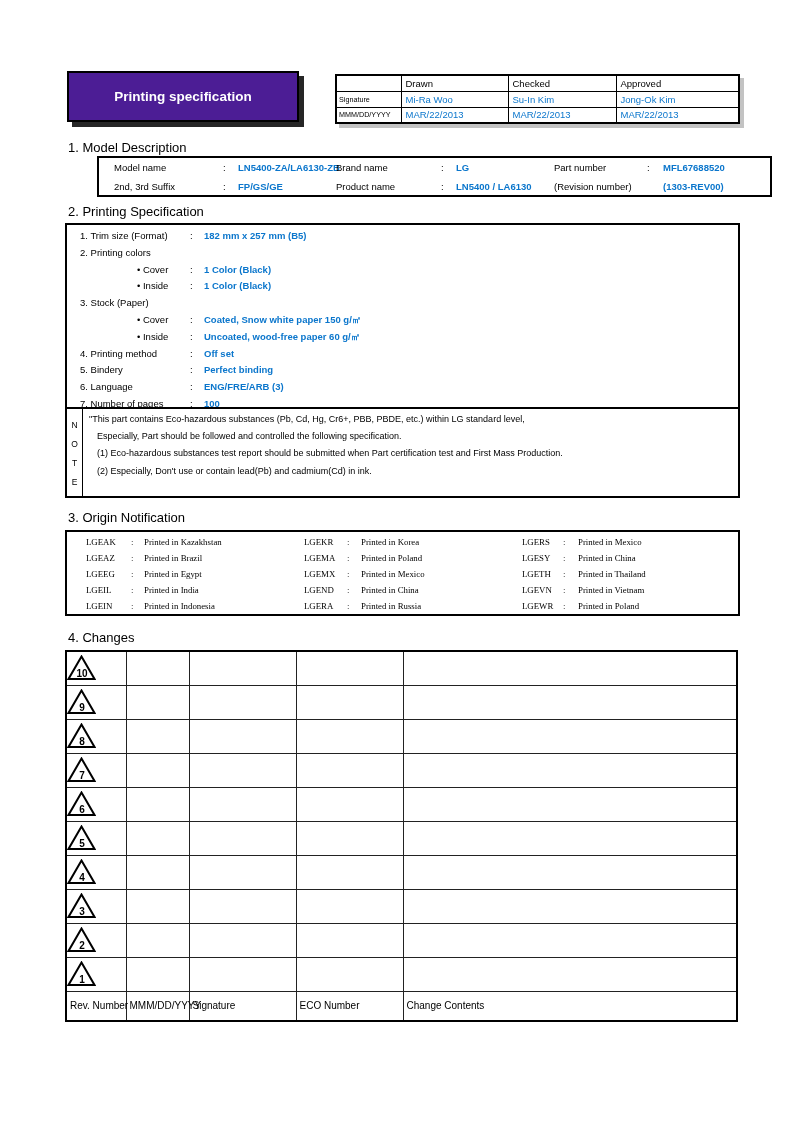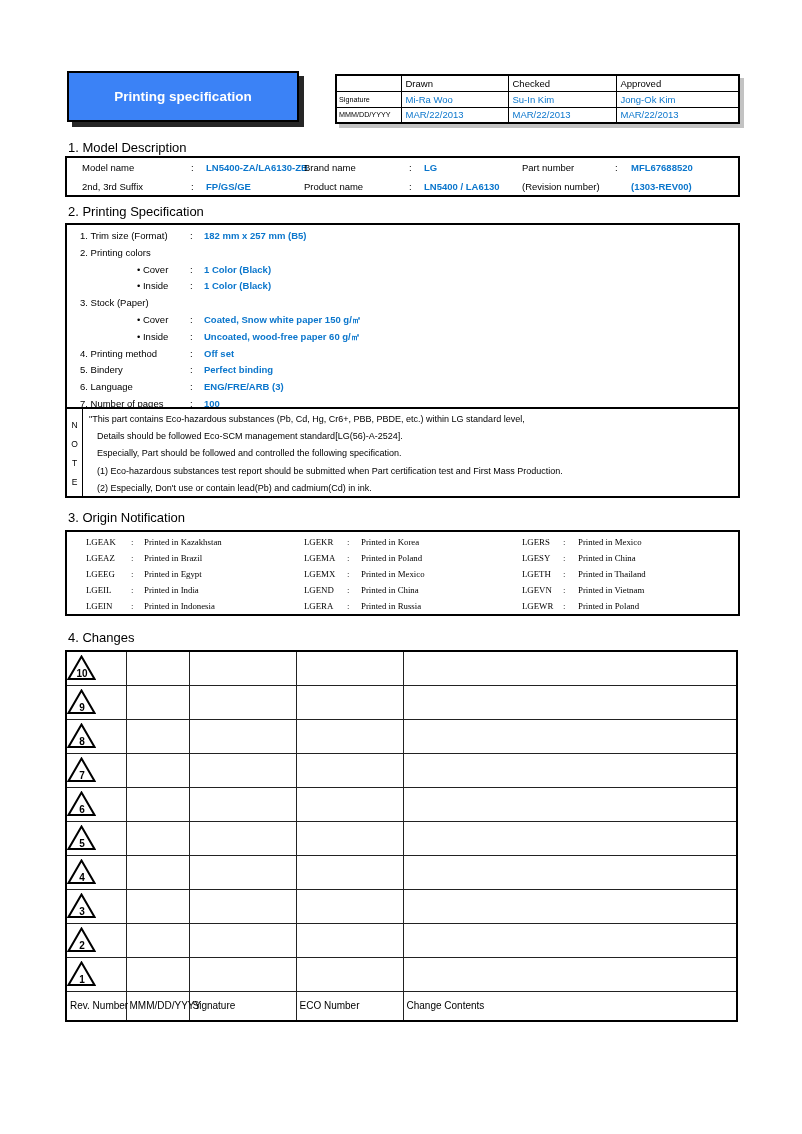--- a/index.html
+++ b/index.html
@@ -5,21 +5,21 @@
   * { margin:0; padding:0; box-sizing:border-box; }
   html,body { background:#fff; }
   body {
     width:802px; height:1134px; position:relative;
     font-family:"Liberation Sans", sans-serif; color:#000;
   }
 
   
   .header-box {
     position:absolute; left:67px; top:71px; width:232px; height:51px;
-    background:#3b82f6; border:2px solid #000;
+    background:#4c1d95; border:2px solid #000;
     box-shadow:5px 5px 0 #262626;
     display:flex; align-items:center; justify-content:center;
   }
   .header-box .t { color:#fff; font-weight:bold; font-size:13.5px; }
 
   .sign-table {
     position:absolute; left:335px; top:74px;
     border-collapse:collapse; table-layout:fixed;
     border:2px solid #000; background:#fff;
     box-shadow:4px 4px 0 #c3c3c3;
@@ -113,21 +113,21 @@
     <td class="lbl">MMM/DD/YYYY</td>
     <td class="blue">MAR/22/2013</td>
     <td class="blue">MAR/22/2013</td>
     <td class="blue">MAR/22/2013</td>
   </tr>
 </tbody>
   </table>
 
 <div class="section-title" style="top:140px">1. Model Description</div>
 
-<div class="box" style="top:156px; height:41px; padding-top:2px;">
+<div class="box" style="top:156px; height:41px; padding-top:2px;margin-left:32px;">
   <div class="model-row">
     <span class="m-l1">Model name</span>
     <span class="m-c1">:</span>
     <span class="m-v1 bluebold">LN5400-ZA/LA6130-ZB</span>
     <span class="m-l2">Brand name</span>
     <span class="m-c2">:</span>
     <span class="m-v2 bluebold">LG</span>
     <span class="m-l3">Part number</span>
     <span class="m-c3">:</span>
     <span class="m-v3 bluebold">MFL67688520</span>
@@ -202,21 +202,20 @@
 
 <div class="box note-box" style="top:409px; height:89px; border-top:none;">
   <div class="note-side">
     <div>N</div>
     <div>O</div>
     <div>T</div>
     <div>E</div>
   </div>
   <div class="note-body">
     <div class="note-line first">"This part contains Eco-hazardous substances (Pb, Cd, Hg, Cr6+, PBB, PBDE, etc.) within LG standard level,</div>
-    <div class="note-line">Details should be followed Eco-SCM management standard[LG(56)-A-2524].</div>
     <div class="note-line">Especially, Part should be followed and controlled the following specification.</div>
     <div class="note-line">(1) Eco-hazardous substances test report should be submitted when Part certification test and First Mass Production.</div>
     <div class="note-line">(2) Especially, Don't use or contain lead(Pb) and cadmium(Cd) in ink.</div>
   </div>
 </div>
 
 <div class="section-title" style="top:510px">3. Origin Notification</div>
 
 <div class="box" style="top:530px; height:86px; padding-top:3px;">
   <div class="origin-row">

